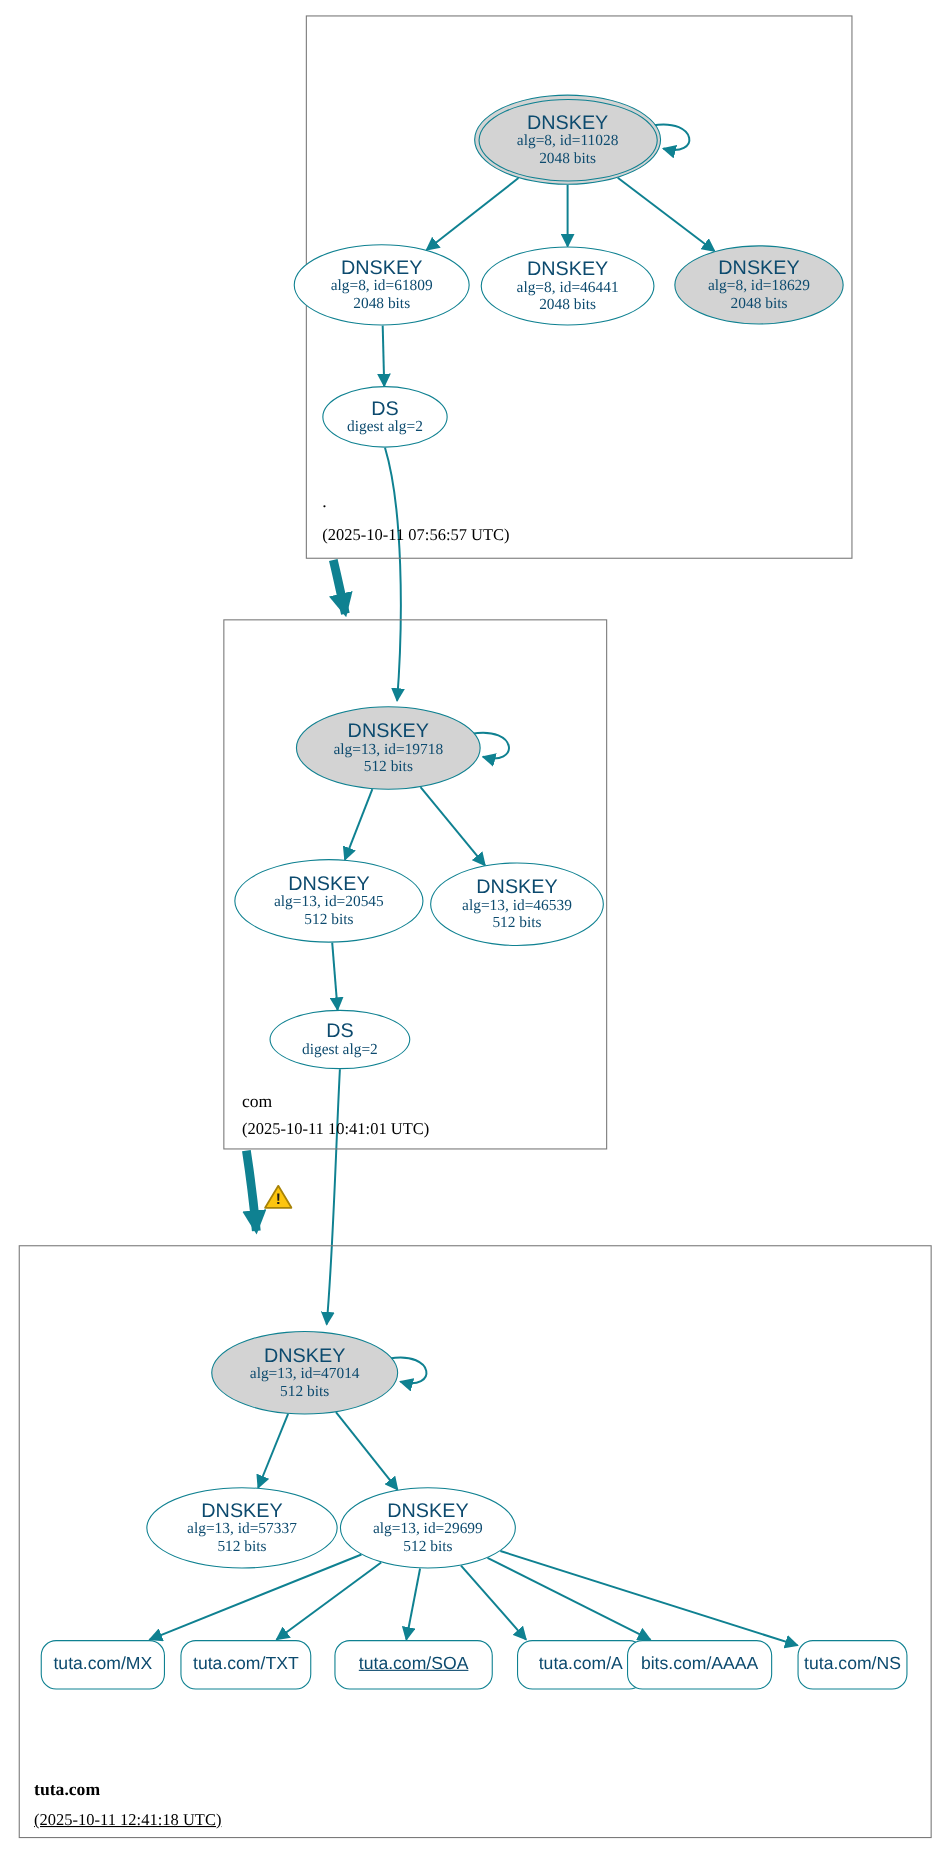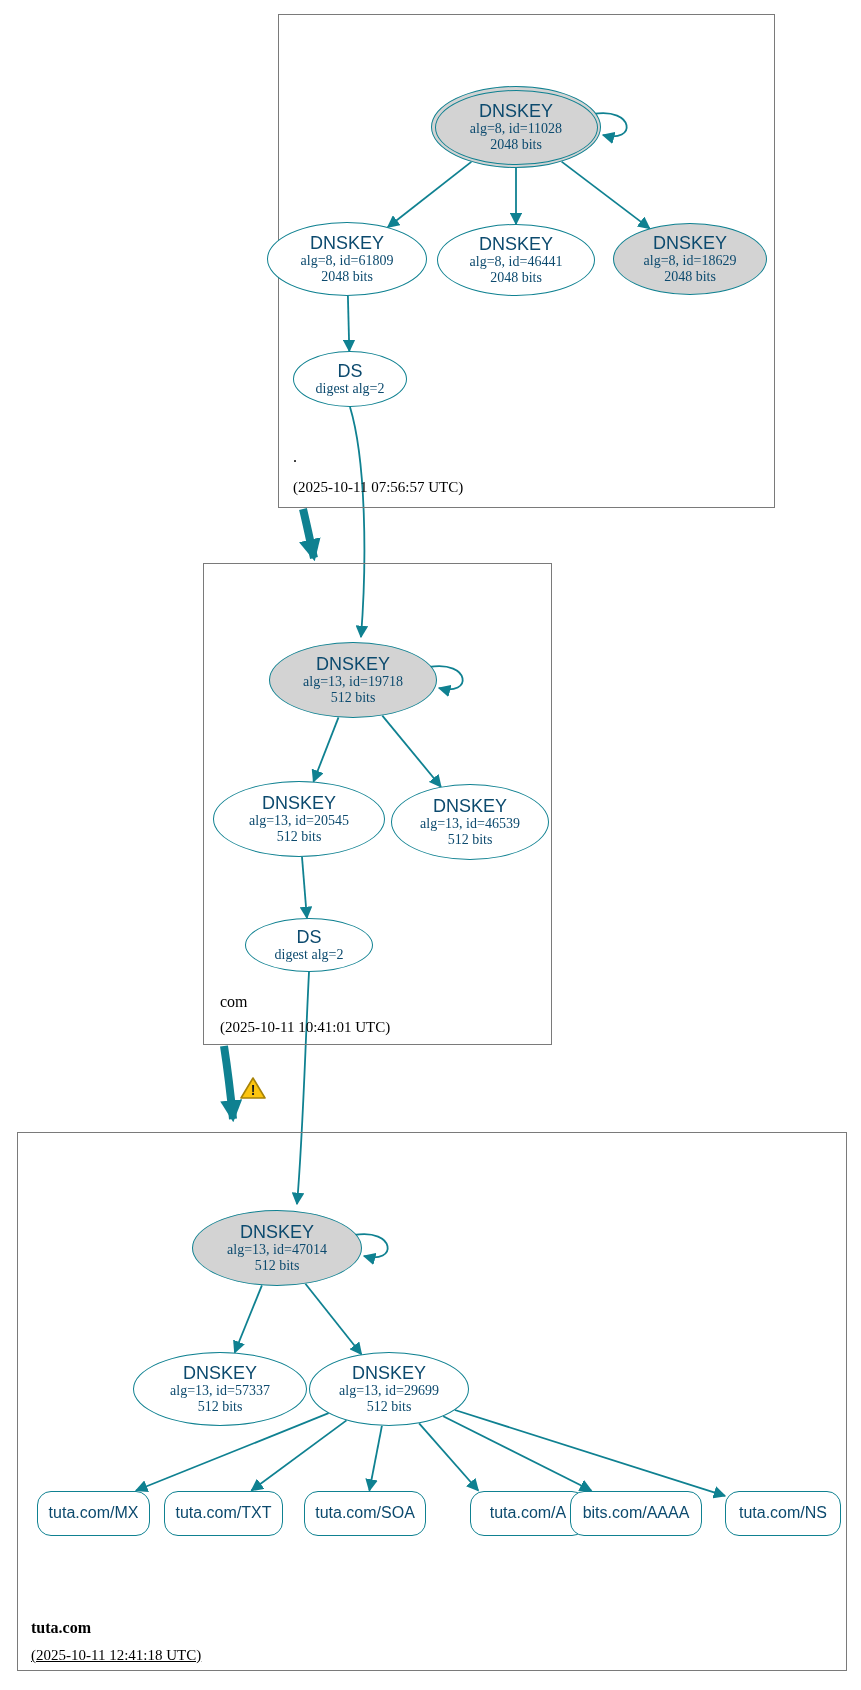--- a/index.html
+++ b/index.html
@@ -148,26 +148,26 @@
         <span class="node-title">DNSKEY</span>
         <span class="node-sub">alg=13, id=29699</span>
         <span class="node-sub">512 bits</span>
       </div>
       <div class="node rrset" style="background: rgb(255, 255, 255); left: 37px; top: 1490.5px; width: 113px; height: 45px;">
         <span class="">tuta.com/MX</span>
       </div>
       <div class="node rrset" style="background: rgb(255, 255, 255); left: 164px; top: 1490.5px; width: 119px; height: 45px;">
         <span class="">tuta.com/TXT</span>
       </div>
-      <div class="node rrset" style="background: rgb(255, 255, 255); left: 304px; top: 1490.5px; width: 122px; height: 45px;">
+      <div class="node rrset" style="background: rgb(255, 255, 255); left: 304px; top: 1490.5px; width: 144px; height: 45px; text-decoration: underline;">
         <span class="">tuta.com/SOA</span>
       </div>
       <div class="node rrset" style="background: rgb(255, 255, 255); left: 470px; top: 1490.5px; width: 116px; height: 45px;">
         <span class="">tuta.com/A</span>
       </div>
       <div class="node rrset" style="background: rgb(255, 255, 255); left: 570px; top: 1490.5px; width: 132px; height: 45px;">
         <span class="">bits.com/AAAA</span>
       </div>
-      <div class="node rrset" style="background: rgb(255, 255, 255); left: 725px; top: 1490.5px; width: 116px; height: 45px;">
+      <div class="node rrset" style="background: rgb(255, 255, 255); left: 725px; top: 1490.5px; width: 100px; height: 45px;">
         <span class="">tuta.com/NS</span>
       </div>
     </div>
 </div>
 
 </body></html>

